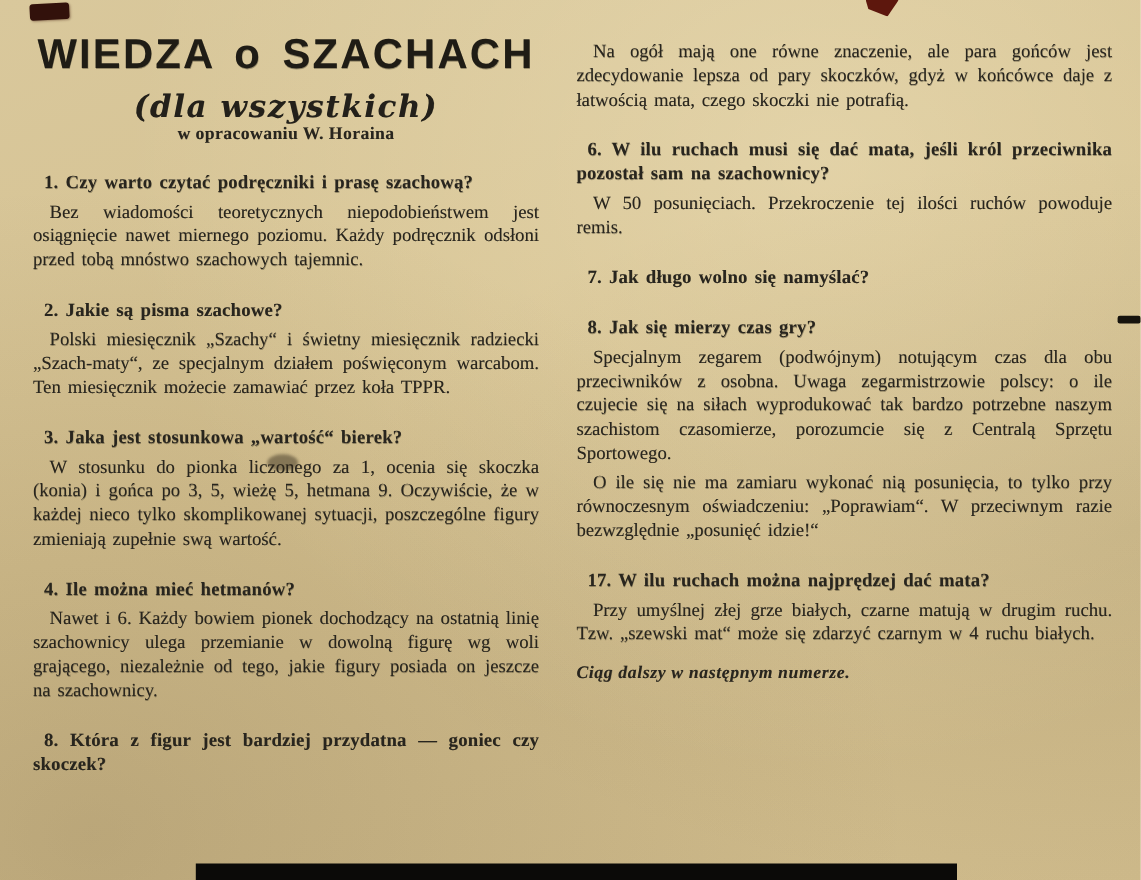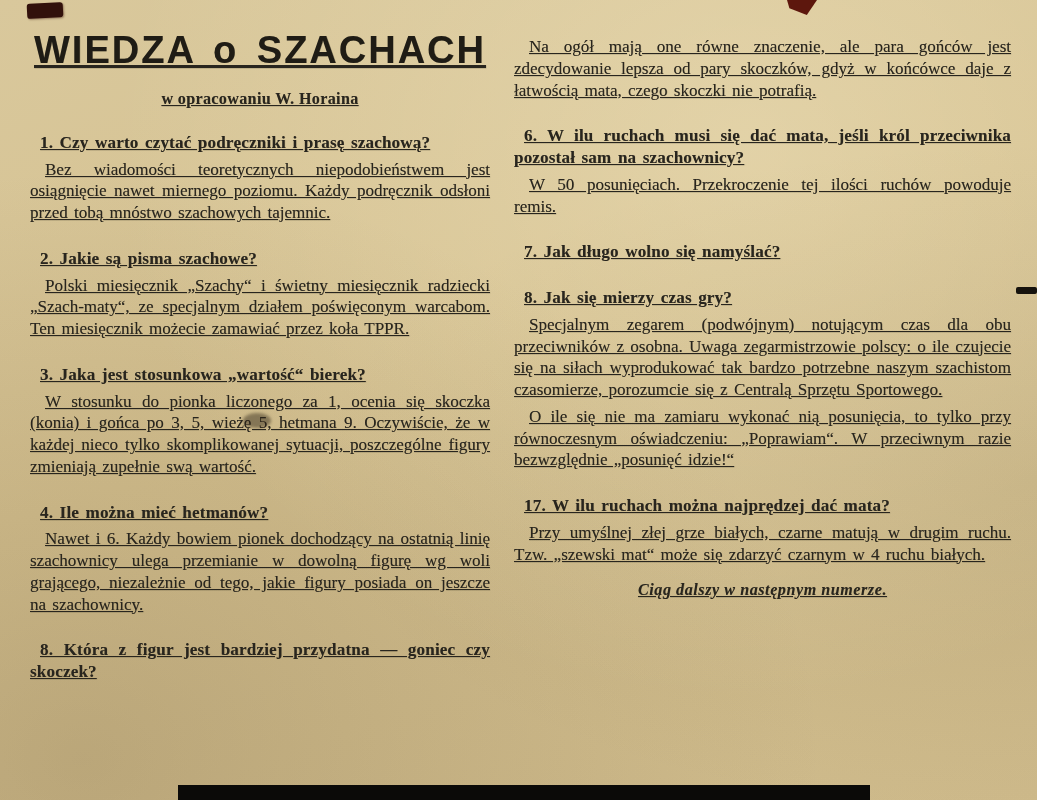--- a/index.html
+++ b/index.html
@@ -10,24 +10,23 @@
     background:
       radial-gradient(ellipse at 72% 18%, rgba(255,246,214,0.30), transparent 60%),
       radial-gradient(ellipse at 8% 95%, rgba(92,72,40,0.20), transparent 55%),
       radial-gradient(ellipse at 100% 60%, rgba(110,90,50,0.12), transparent 50%),
       linear-gradient(160deg, #d9c89c 0%, #d5c190 45%, #cdb98a 100%);
     font-family: "Liberation Serif", "DejaVu Serif", serif;
     color: #28251e;
   }
   .page {
     display: flex;
-    gap: 24px;
+    gap: 34px;
     padding: 30px 26px 4px 30px;
     height: 100%;
-    text-decoration: underline;
   }
   .col { text-shadow: 0.3px 0.4px 0.6px rgba(30,25,15,0.35); }
   .col-left  { flex: 0 0 460px; }
   .col-right { flex: 1; padding-top: 6px; }
 
   .masthead { text-align: center; margin-bottom: 10px; }
   .title {
     font-family: "Liberation Sans", "DejaVu Sans", sans-serif;
     font-weight: 700;
     font-size: 38px;
@@ -41,21 +40,20 @@
     font-style: italic;
     font-weight: 700;
     font-size: 28px;
     letter-spacing: 1.5px;
     margin-top: 8px;
     color: #23201a;
   }
   .byline {
     font-weight: 700;
     font-size: 16px;
-    margin-top: 18px;
     letter-spacing: 0.4px;
   }
 
   .qa { margin-top: 0; }
   .q {
     font-weight: 700;
     font-size: 17px;
     line-height: 1.28;
     text-indent: 10px;
     text-align: justify;
@@ -70,21 +68,20 @@
     text-indent: 15px;
     margin-top: 5px;
     word-spacing: 2px;
     hyphens: auto;
   }
 
   .footer-note {
     font-style: italic;
     font-weight: 700;
     font-size: 16px;
-    text-align: center;
     margin-top: 16px;
     letter-spacing: 0.6px;
   }
 
   .mark { position: absolute; }
   .mark-top-left {
     left: 27px; top: 3px; width: 36px; height: 15px;
     background: #32110b; border-radius: 3px;
     transform: rotate(-3deg);
     box-shadow: 1px 1px 2px rgba(60,20,10,0.4);
@@ -113,20 +110,21 @@
 </style>
 </head>
 <body>
 
 <div class="page">
 
   <div class="col col-left">
 
     <div class="masthead">
       <div class="title">WIEDZA o SZACHACH</div>
+      <div class="subtitle">(dla wszystkich)</div>
       <div class="byline">w opracowaniu W. Horaina</div>
     </div>
 
     <div class="qa">
       <h3 class="q">1. Czy warto czytać podręczniki i prasę szachową?</h3>
       <p class="a">Bez wiadomości teoretycznych niepodobieństwem jest osiągnięcie nawet miernego poziomu. Każdy podręcznik odsłoni przed tobą mnóstwo szachowych tajemnic.</p>
     </div>
 
     <div class="qa">
       <h3 class="q">2. Jakie są pisma szachowe?</h3>

